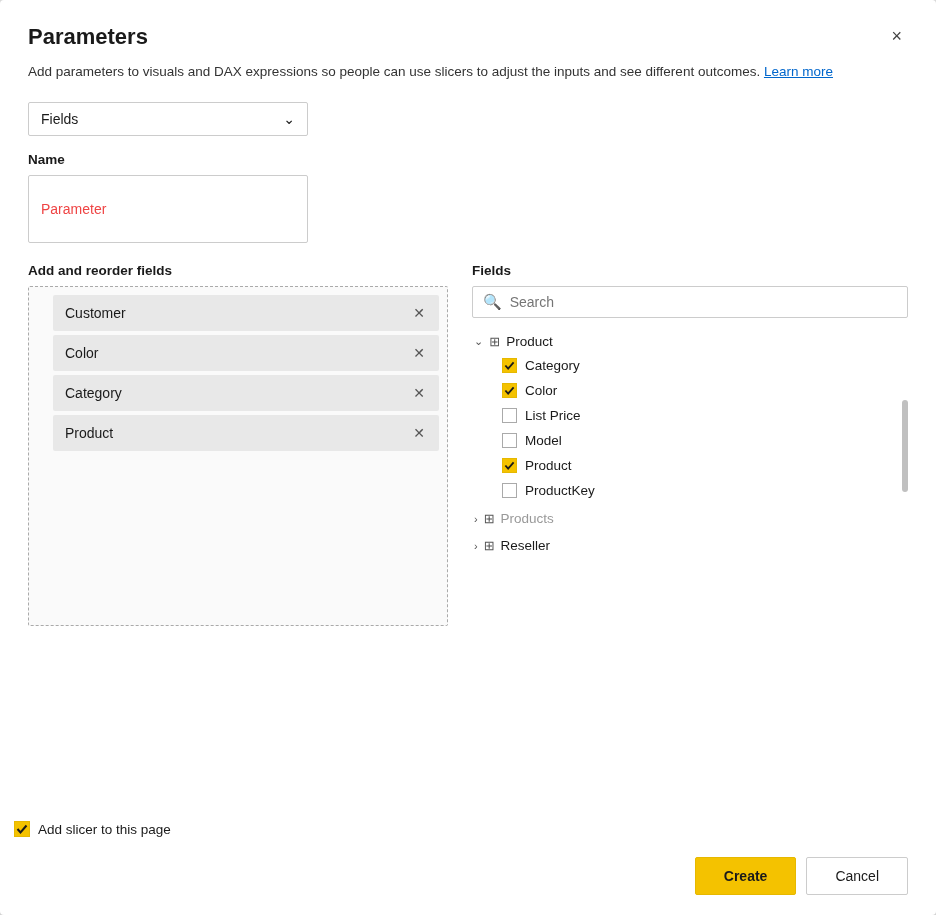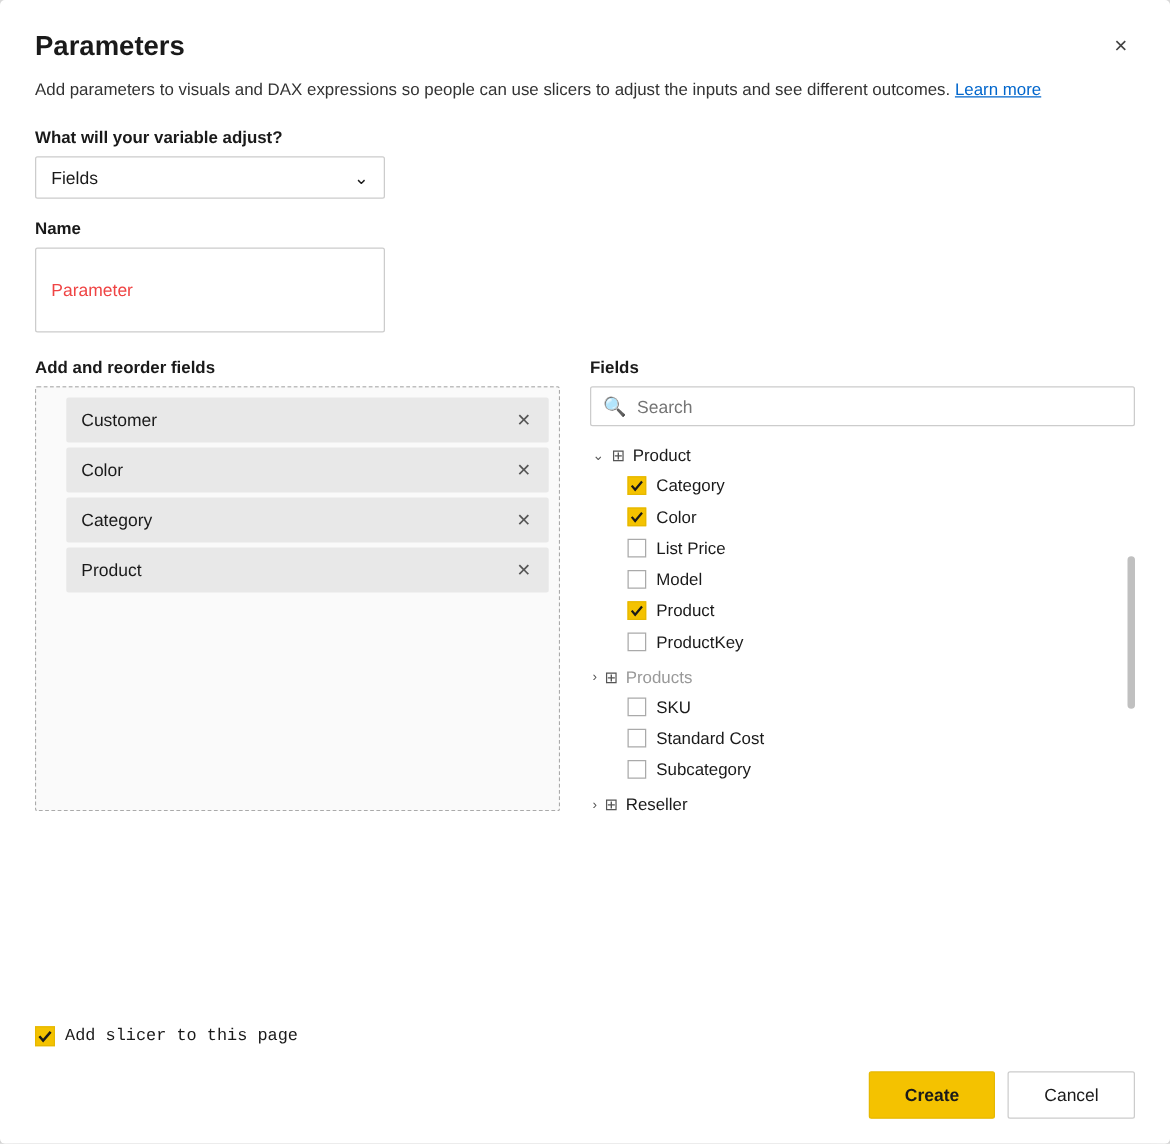--- a/index.html
+++ b/index.html
@@ -123,25 +123,24 @@
     }
     .field-item-remove {
       background: none;
       border: none;
       cursor: pointer;
       font-size: 14px;
       color: #555;
       padding: 0 2px;
     }
     .add-slicer-row {
-      padding: 16px 28px 0 28px;
+      padding: 16px 28px 0 14px;
       display: flex;
       align-items: center;
       gap: 8px;
-      font-family: Liberation Mono, monospace;
     }
     .checkbox-yellow {
       width: 16px;
       height: 16px;
       background: #f4c200;
       border: 1px solid #e6b800;
       display: inline-flex;
       align-items: center;
       justify-content: center;
       cursor: pointer;
@@ -271,21 +270,20 @@
     <h1 class="dialog-title">Parameters</h1>
     <button class="close-btn">×</button>
   </div>
 
   <div class="dialog-description">
     <span>Add parameters to visuals and DAX expressions so people can use slicers to adjust the inputs and see different outcomes.</span>
     <a class="learn-more">Learn more</a>
   </div>
 
   <div class="variable-section">
-    <div class="section-label">What will your variable adjust?</div>
     <div class="dropdown-select">
       <span>Fields</span>
       <span>⌄</span>
     </div>
   </div>
 
   <div class="name-section">
     <div class="section-label">Name</div>
     <input class="name-input" type="text" value="Parameter" style="">
   </div>
@@ -366,34 +364,20 @@
             <span class="tree-item-label">ProductKey</span>
           </div>
             </div>
           </div>
           <div class="tree-group">
             <div class="tree-group-header">
       <span class="tree-chevron">›</span>
       <span style="font-size:13px; color:#555;">⊞</span>
       <span class="tree-item-label grayed">Products</span>
     </div>
-            <div class="tree-children">
-              <div class="tree-item">
-          <div class="checkbox-unchecked" style="width:15px;height:15px;flex-shrink:0;"></div>
-          <span class="tree-item-label">SKU</span>
-        </div>
-              <div class="tree-item">
-          <div class="checkbox-unchecked" style="width:15px;height:15px;flex-shrink:0;"></div>
-          <span class="tree-item-label">Standard Cost</span>
-        </div>
-              <div class="tree-item">
-          <div class="checkbox-unchecked" style="width:15px;height:15px;flex-shrink:0;"></div>
-          <span class="tree-item-label">Subcategory</span>
-        </div>
-            </div>
           </div>
           <div class="tree-group">
             <div class="tree-group-header">
       <span class="tree-chevron">›</span>
       <span style="font-size:13px; color:#555;">⊞</span>
       <span class="">Reseller</span>
     </div>
           </div>
         </div>
     </div>

